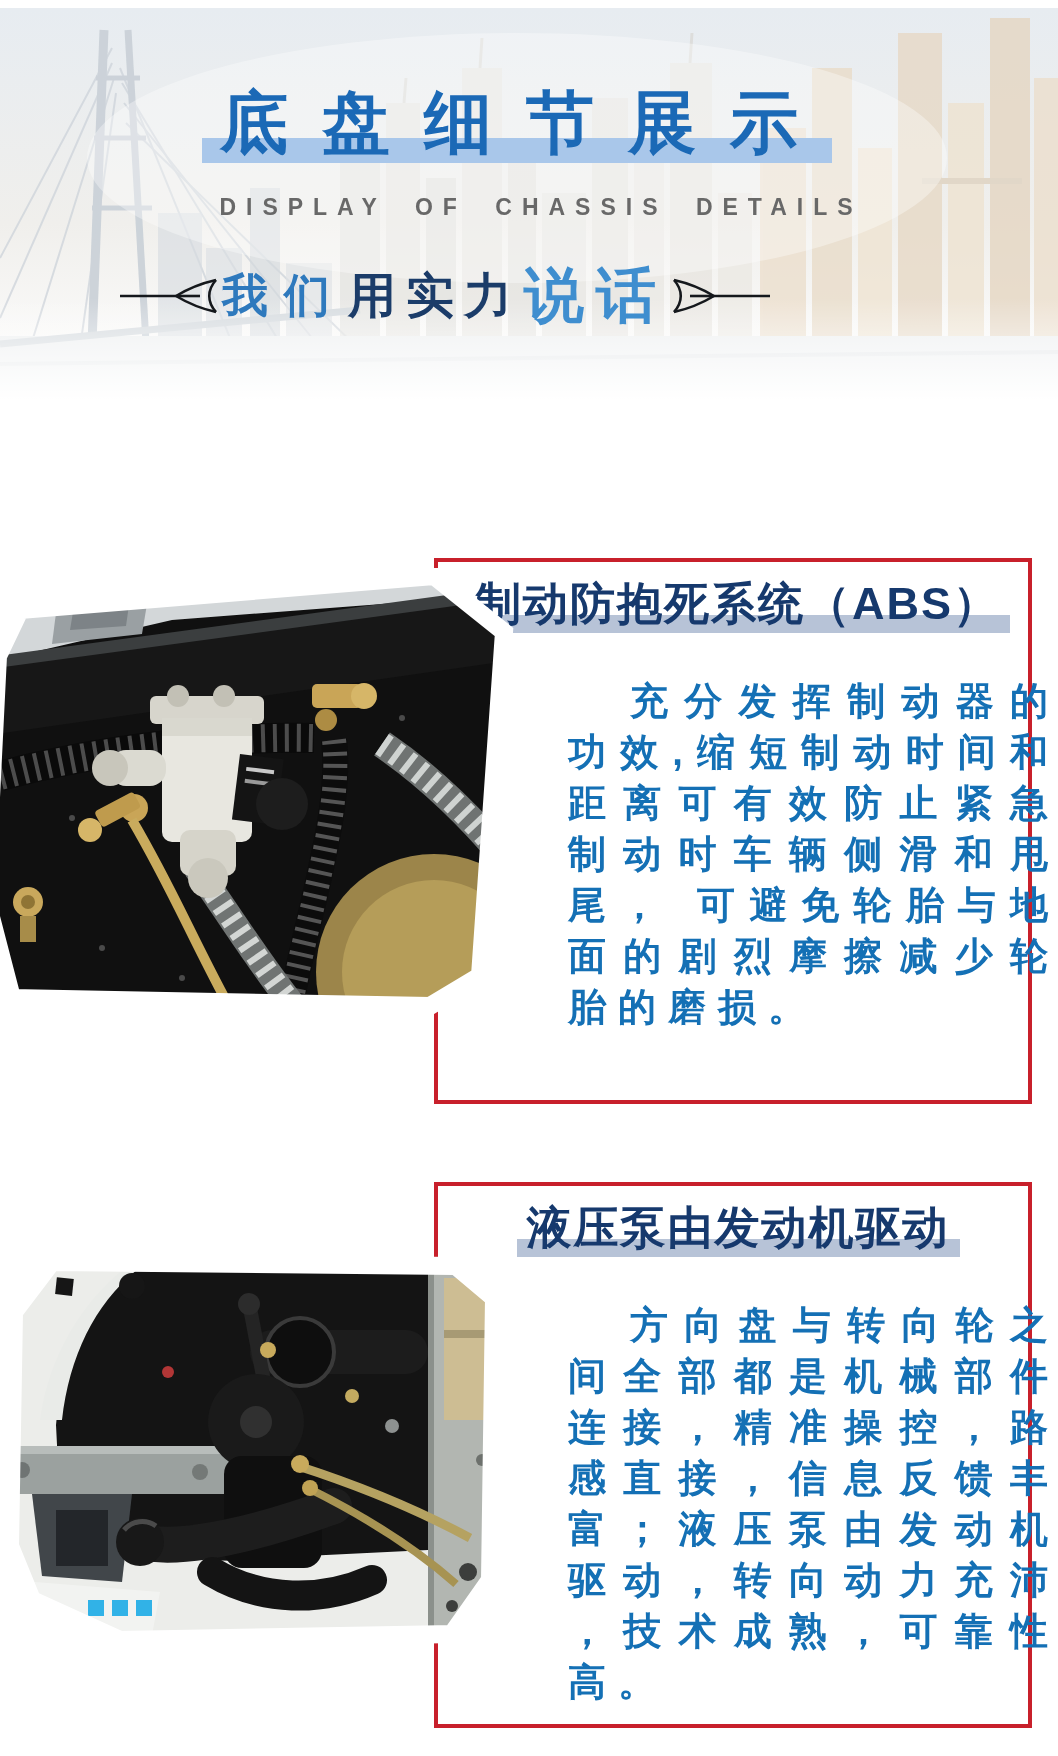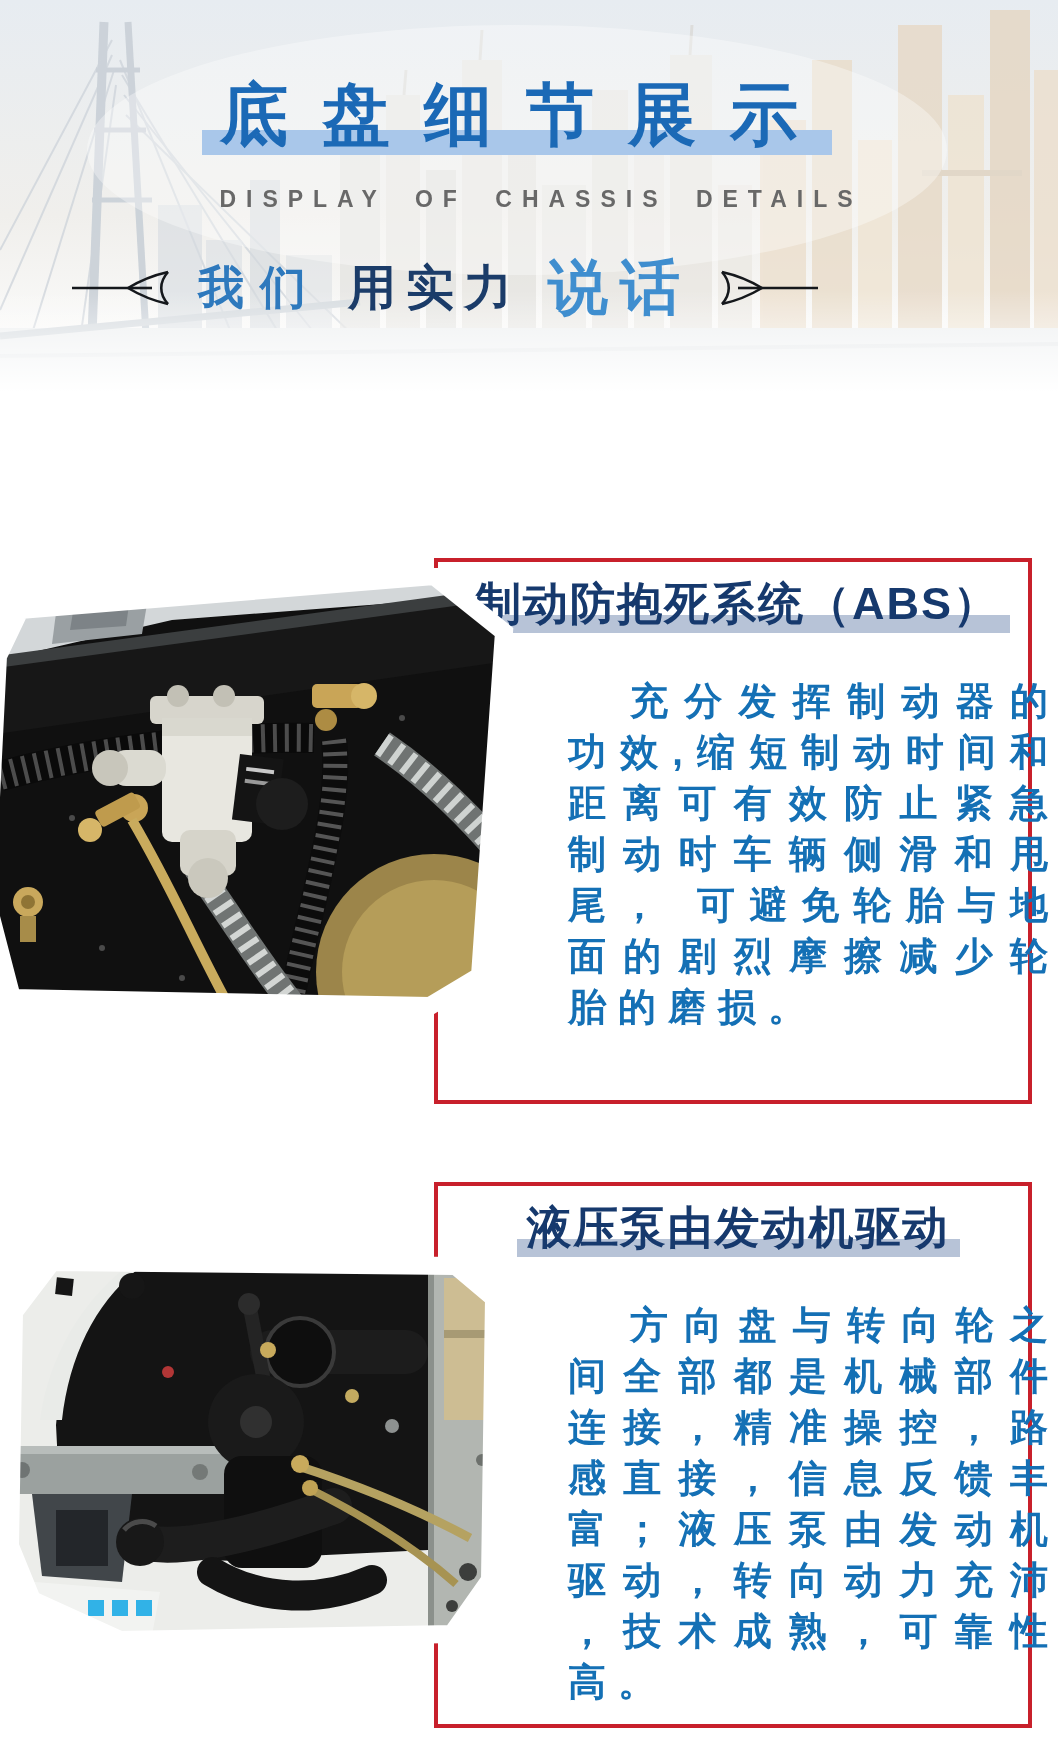--- a/index.html
+++ b/index.html
@@ -2,39 +2,39 @@
 <html><head>
 <meta charset="utf-8">
 <style>
   html,body{margin:0;padding:0;background:#ffffff;}
   .page{
     position:relative;width:1058px;height:1756px;margin:0 auto;
     background:#ffffff;overflow:hidden;
     font-family:"Liberation Sans","DejaVu Sans",sans-serif;
   }
   
-  .header{position:absolute;left:0;top:0;width:1058px;height:392px;}
+  .header{position:absolute;left:0;top:8px;width:1058px;height:392px;}
   .header-bg{position:absolute;left:0;top:0;}
   .main-title{
     position:absolute;top:80px;left:0;width:1034px;text-align:center;
     font-size:68px;line-height:1;font-weight:bold;color:#1b69b6;
     letter-spacing:34px;white-space:nowrap;
   }
   .main-title .bar-blue{
     display:inline-block;padding:0 0 14px 18px;
     background:linear-gradient(180deg,rgba(0,0,0,0) 61%,#a9c7ea 61%,#a9c7ea 91%,rgba(0,0,0,0) 91%);
   }
   .subtitle{
     position:absolute;top:186px;left:0;width:1034px;text-align:center;
     font-size:23px;font-weight:bold;color:#686868;
     letter-spacing:10px;word-spacing:12px;white-space:nowrap;margin-left:24px;
   }
   .tagline{
     position:absolute;top:248px;left:0;width:890px;height:80px;
-    display:flex;align-items:center;justify-content:center;gap:26px;
+    display:flex;align-items:center;justify-content:center;gap:2px;
   }
   .tag-pre{font-size:46px;font-weight:bold;color:#2e79bd;letter-spacing:16px;}
   .tag-emph{font-size:48px;font-weight:bold;color:#1b3c69;letter-spacing:10px;}
   .tag-post{font-size:60px;font-weight:bold;color:#3f8ecf;letter-spacing:12px;}
   
   .feature-box{
     position:absolute;left:434px;width:598px;height:546px;
     border:4px solid #c8202b;box-sizing:border-box;background:#ffffff;
   }
   .feature-box.abs{top:558px;}

